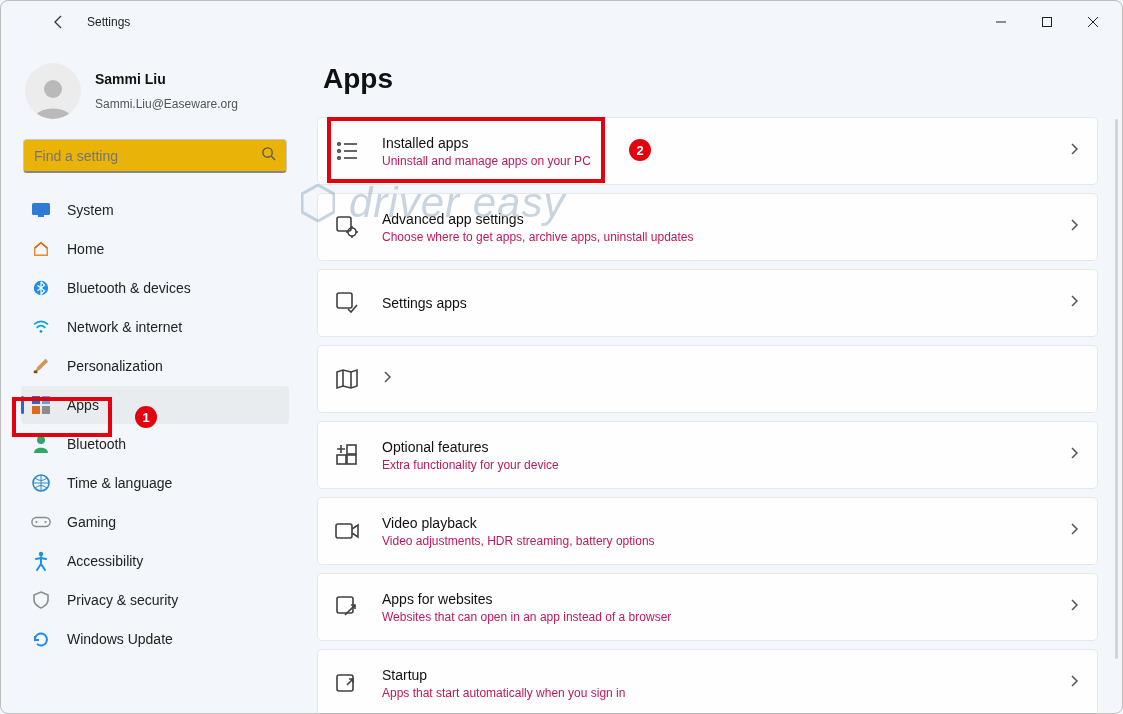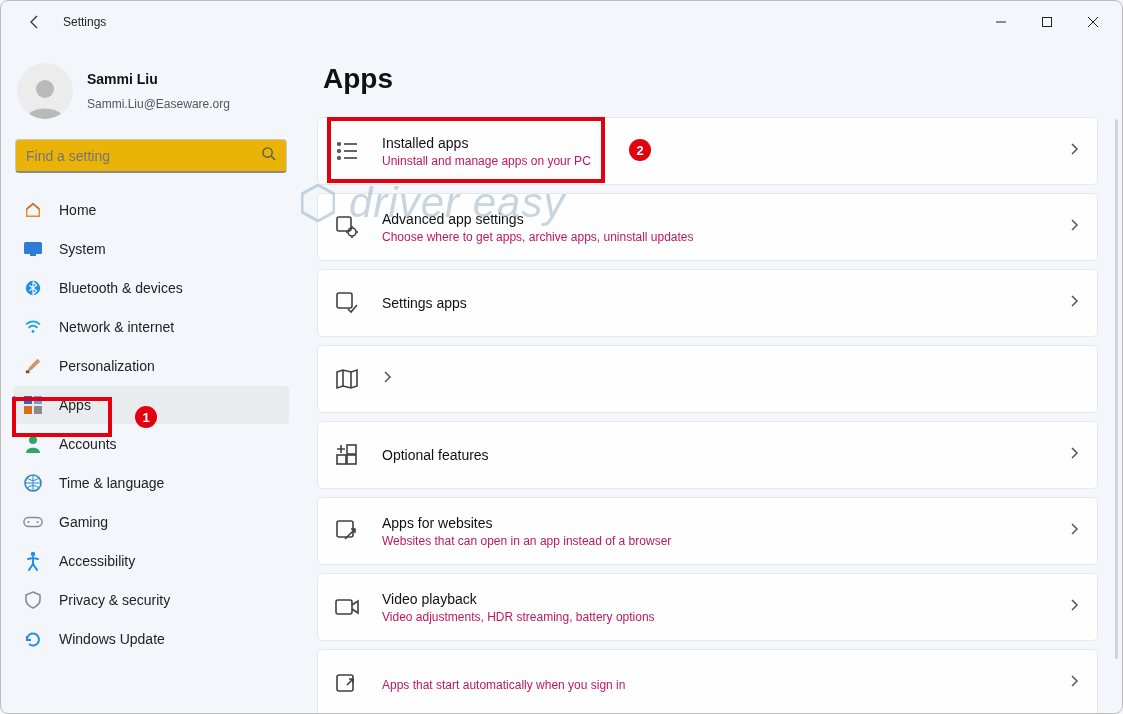--- a/index.html
+++ b/index.html
@@ -10,34 +10,35 @@
     border: 1px solid #bdbdbd;
     border-radius: 8px;
     overflow: hidden;
     position: relative;
   }
   .titlebar {
     height: 42px;
     display: flex;
     align-items: center;
     padding: 0 6px 0 20px;
+    margin-left: 24px;
   }
   .titlebar .back-btn {
     width: 28px; height: 28px;
     display:flex; align-items:center; justify-content:center;
     color:#333;
   }
   .titlebar .window-title { margin-left: 14px; font-size: 12px; color:#222; }
   .window-controls { margin-left:auto; display:flex; }
   .winctl { width: 46px; height: 32px; display:flex; align-items:center; justify-content:center; color:#222; }
   .winctl svg { stroke:#222; }
   .content { display:flex; height: calc(714px - 42px); }
   .sidebar {
     width: 300px;
-    padding: 14px 12px 20px 12px;
+    padding: 14px 12px 20px 20px;
     display:flex; flex-direction:column;
   }
   .profile { display:flex; align-items:center; gap:14px; margin: 6px 4px 14px 4px; }
   .avatar {
     width: 56px; height: 56px; border-radius: 50%;
     background: #ececec; display:flex; align-items:flex-end; justify-content:center;
     overflow:hidden;
   }
   .profile .texts .name { font-size: 14px; font-weight: 600; color:#111; }
   .profile .texts .email { font-size: 12px; color:#555; margin-top:10px; }
@@ -171,35 +172,35 @@
         <svg width="15" height="15" viewBox="0 0 16 16">
             <circle cx="7" cy="7" r="5" stroke="#555" stroke-width="1.4" fill="none"></circle>
             <line x1="11" y1="11" x2="15" y2="15" stroke="#555" stroke-width="1.4"></line>
           </svg>
       </span>
     </div>
 
     <div class="nav">
       <div class="nav-item">
         <span class="nav-icon">
+          <svg width="18" height="14" viewBox="0 0 18 14">
+              <rect x="0" y="0" width="18" height="12" rx="1.5" fill="#2e7cd6"></rect>
+              <rect x="6" y="12" width="6" height="2" fill="#2e7cd6"></rect>
+            </svg>
+        </span>
+        <span>System</span>
+      </div>
+      <div class="nav-item">
+        <span class="nav-icon">
           <svg width="18" height="18" viewBox="0 0 20 20">
               <path d="M3 9 L10 3 L17 9 V17 H3 Z" fill="none" stroke="#e88b2e" stroke-width="1.6"></path>
               <path d="M3 9 L10 3 L17 9" stroke="#d96b1a" stroke-width="1.8" fill="none"></path>
             </svg>
         </span>
         <span>Home</span>
-      </div>
-      <div class="nav-item">
-        <span class="nav-icon">
-          <svg width="18" height="14" viewBox="0 0 18 14">
-              <rect x="0" y="0" width="18" height="12" rx="1.5" fill="#2e7cd6"></rect>
-              <rect x="6" y="12" width="6" height="2" fill="#2e7cd6"></rect>
-            </svg>
-        </span>
-        <span>System</span>
       </div>
       <div class="nav-item">
         <span class="nav-icon">
           <svg width="16" height="18" viewBox="0 0 16 20">
               <circle cx="8" cy="10" r="8" fill="#1f8fe8"></circle>
               <path d="M8 3 V17 L12 13 L4 7 M8 3 L12 7 L4 13" stroke="#fff" stroke-width="1.3" fill="none"></path>
             </svg>
         </span>
         <span>Bluetooth &amp; devices</span>
       </div>
@@ -233,21 +234,21 @@
         </span>
         <span>Apps</span>
       </div>
       <div class="nav-item">
         <span class="nav-icon">
           <svg width="16" height="18" viewBox="0 0 16 18">
               <circle cx="8" cy="5" r="4" fill="#2fa766"></circle>
               <path d="M1 18 C1 11 15 11 15 18 Z" fill="#2fa766"></path>
             </svg>
         </span>
-        <span>Accounts</span>
+        <span>Bluetooth</span>
       </div>
       <div class="nav-item">
         <span class="nav-icon">
           <svg width="18" height="18" viewBox="0 0 18 18">
               <circle cx="9" cy="9" r="8" fill="none" stroke="#2d89c7" stroke-width="1.6"></circle>
               <path d="M9 1 V17 M1 9 H17 M3 4 Q9 9 15 4 M3 14 Q9 9 15 14" stroke="#2d89c7" stroke-width="1" fill="none"></path>
             </svg>
         </span>
         <span>Time &amp; language</span>
       </div>
@@ -363,36 +364,21 @@
         <span class="card-icon">
           <svg width="24" height="24" viewBox="0 0 24 24" fill="none" stroke="#404040" stroke-width="1.6">
               <rect x="12" y="2" width="9" height="9"></rect>
               <rect x="2" y="12" width="9" height="9"></rect>
               <rect x="12" y="12" width="9" height="9"></rect>
               <path d="M6 2 V10 M2 6 H10"></path>
             </svg>
         </span>
         <div class="card-texts">
           <div class="card-title">Optional features</div>
-        </div>
-        <span class="chev"><svg width="10" height="14" viewBox="0 0 10 14">
-              <path d="M3 2 L8 7 L3 12" stroke="#555" stroke-width="1.5" fill="none"></path>
-            </svg></span>
-      </div>
-
-      <div class="card">
-        <span class="card-icon">
-          <svg width="24" height="24" viewBox="0 0 24 24" fill="none" stroke="#404040" stroke-width="1.6">
-              <rect x="2" y="2" width="16" height="16" rx="2"></rect>
-              <path d="M10 20 L20 10 M16 10 H20 V14"></path>
-            </svg>
-        </span>
-        <div class="card-texts">
-          <div class="card-title">Apps for websites</div>
-          <div class="card-sub">Websites that can open in an app instead of a browser</div>
+          <div class="card-sub">Extra functionality for your device</div>
         </div>
         <span class="chev"><svg width="10" height="14" viewBox="0 0 10 14">
               <path d="M3 2 L8 7 L3 12" stroke="#555" stroke-width="1.5" fill="none"></path>
             </svg></span>
       </div>
 
       <div class="card">
         <span class="card-icon">
           <svg width="26" height="20" viewBox="0 0 26 20" fill="none" stroke="#404040" stroke-width="1.6">
               <rect x="2" y="3" width="16" height="14" rx="2"></rect>
@@ -404,25 +390,42 @@
           <div class="card-sub">Video adjustments, HDR streaming, battery options</div>
         </div>
         <span class="chev"><svg width="10" height="14" viewBox="0 0 10 14">
               <path d="M3 2 L8 7 L3 12" stroke="#555" stroke-width="1.5" fill="none"></path>
             </svg></span>
       </div>
 
       <div class="card">
         <span class="card-icon">
           <svg width="24" height="24" viewBox="0 0 24 24" fill="none" stroke="#404040" stroke-width="1.6">
+              <rect x="2" y="2" width="16" height="16" rx="2"></rect>
+              <path d="M10 20 L20 10 M16 10 H20 V14"></path>
+            </svg>
+        </span>
+        <div class="card-texts">
+          <div class="card-title">Apps for websites</div>
+          <div class="card-sub">Websites that can open in an app instead of a browser</div>
+        </div>
+        <span class="chev"><svg width="10" height="14" viewBox="0 0 10 14">
+              <path d="M3 2 L8 7 L3 12" stroke="#555" stroke-width="1.5" fill="none"></path>
+            </svg></span>
+      </div>
+
+      <div class="card">
+        <span class="card-icon">
+          <svg width="24" height="24" viewBox="0 0 24 24" fill="none" stroke="#404040" stroke-width="1.6">
               <rect x="2" y="4" width="16" height="16" rx="2"></rect>
               <path d="M12 14 L18 8 M14 8 H18 V12"></path>
             </svg>
         </span>
         <div class="card-texts">
+          <div class="card-title">Startup</div>
           <div class="card-sub">Apps that start automatically when you sign in</div>
         </div>
         <span class="chev"><svg width="10" height="14" viewBox="0 0 10 14">
               <path d="M3 2 L8 7 L3 12" stroke="#555" stroke-width="1.5" fill="none"></path>
             </svg></span>
       </div>
 
     </div>
   </div>
 </div>

